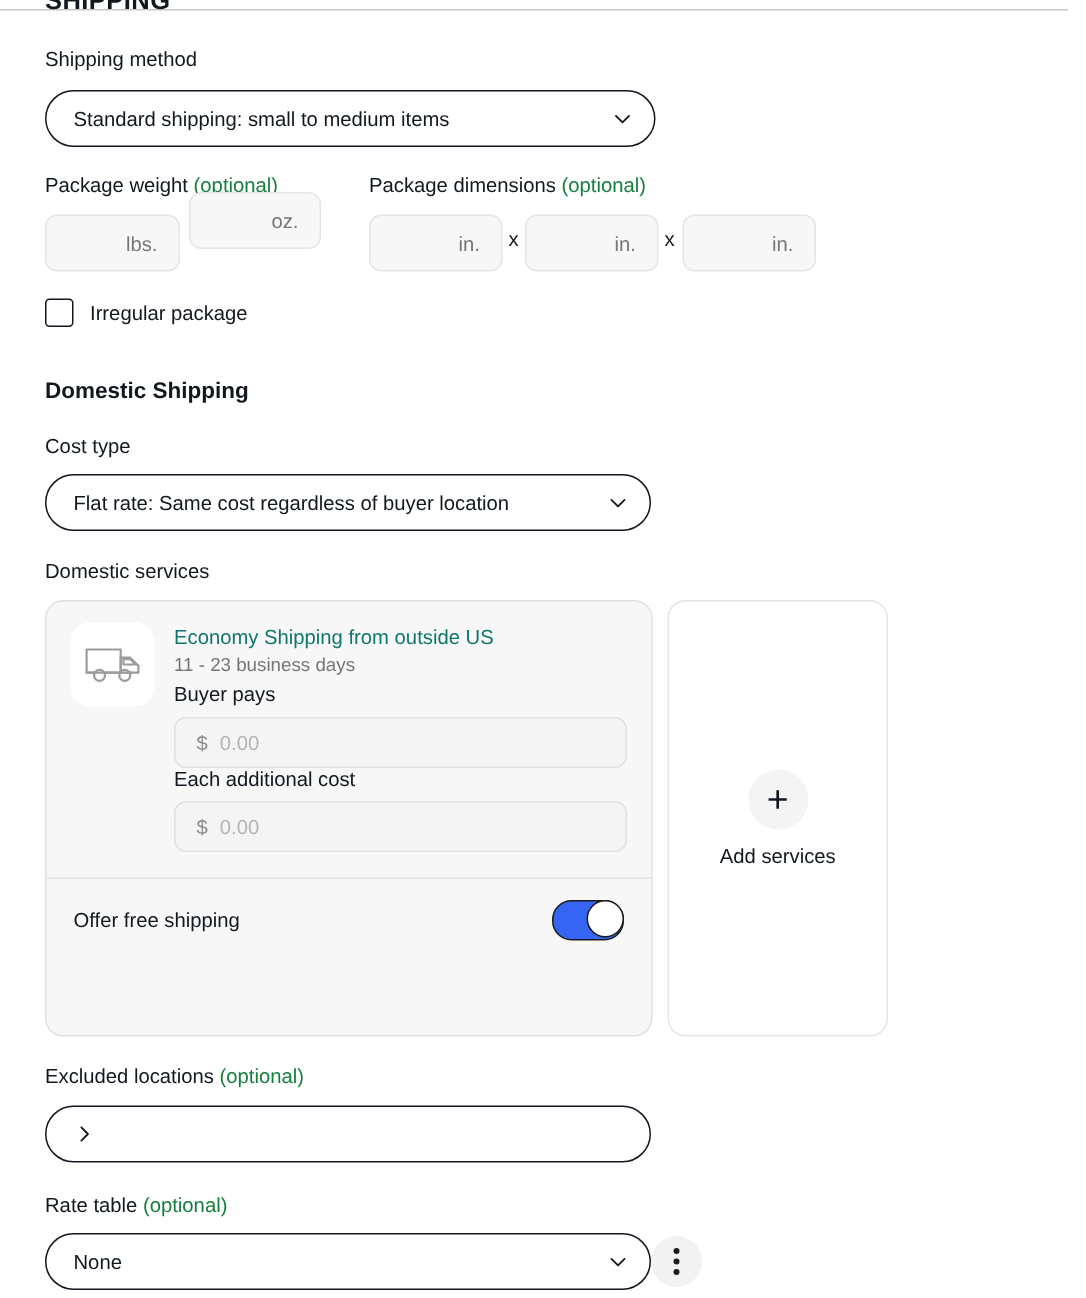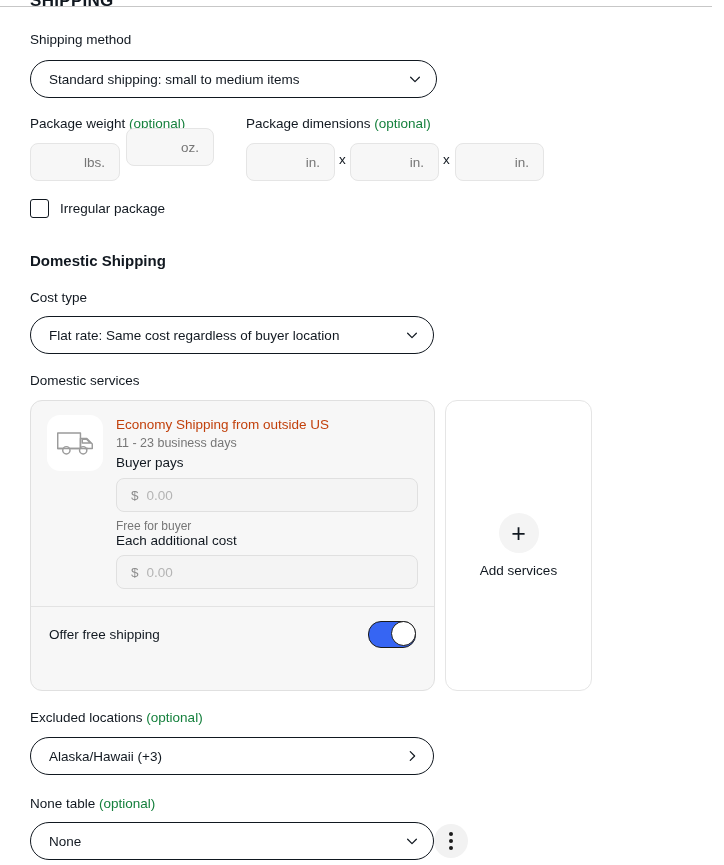--- a/index.html
+++ b/index.html
@@ -152,21 +152,21 @@
     border-radius: 13px;
     flex: none;
     display: flex;
     align-items: center;
     justify-content: center;
   }
   .svc-icon svg { display:block; }
   .svc-body { flex: 1; min-width: 0; }
   .svc-name {
     font-size: 13.5px;
-    color: #c2410c;
+    color: #0f766e;
     line-height: 19px;
   }
   .svc-days {
     font-size: 12.5px;
     color: #767676;
     line-height: 19px;
   }
   .svc-pays {
     font-size: 13.5px;
     color: #111820;
@@ -364,21 +364,20 @@
         <div class="svc-body">
           <div class="svc-name">Economy Shipping from outside US</div>
           <div class="svc-days">11 - 23 business days</div>
           <div class="svc-pays">Buyer pays</div>
 
           <div class="money">
             <span class="cur">$</span>
             <span>0.00</span>
           </div>
 
-          <div class="svc-note">Free for buyer</div>
 
           <div class="svc-addl">Each additional cost</div>
 
           <div class="money">
             <span class="cur">$</span>
             <span>0.00</span>
           </div>
         </div>
       </div>
 
@@ -399,30 +398,29 @@
       <span class="add-label">Add services</span>
     </div>
   </div>
 
   <div class="label" style="position:absolute; left:30px; top:697px;">
     <span>Excluded locations</span>
     <span class="opt">(optional)</span>
   </div>
 
   <div class="select" style="position:absolute; left:30px; top:725px; width:404px;">
-    <span class="val">Alaska/Hawaii (+3)</span>
     <span class="chev">
       <svg viewBox="0 0 16 16" fill="none" stroke="currentColor" stroke-width="1.4">
         <path d="M6 3 L11 8 L6 13" stroke-linecap="round" stroke-linejoin="round"></path>
       </svg>
     </span>
   </div>
 
   <div class="label" style="position:absolute; left:30px; top:783px;">
-    <span>None table</span>
+    <span>Rate table</span>
     <span class="opt">(optional)</span>
   </div>
 
   <div class="bottom-row" style="position:absolute; left:30px; top:810px;">
     <div class="select" style="width:404px;">
       <span class="val">None</span>
       <span class="chev">
         <svg viewBox="0 0 16 16" fill="none" stroke="currentColor" stroke-width="1.4">
           <path d="M3 6 L8 11 L13 6" stroke-linecap="round" stroke-linejoin="round"></path>
         </svg>

